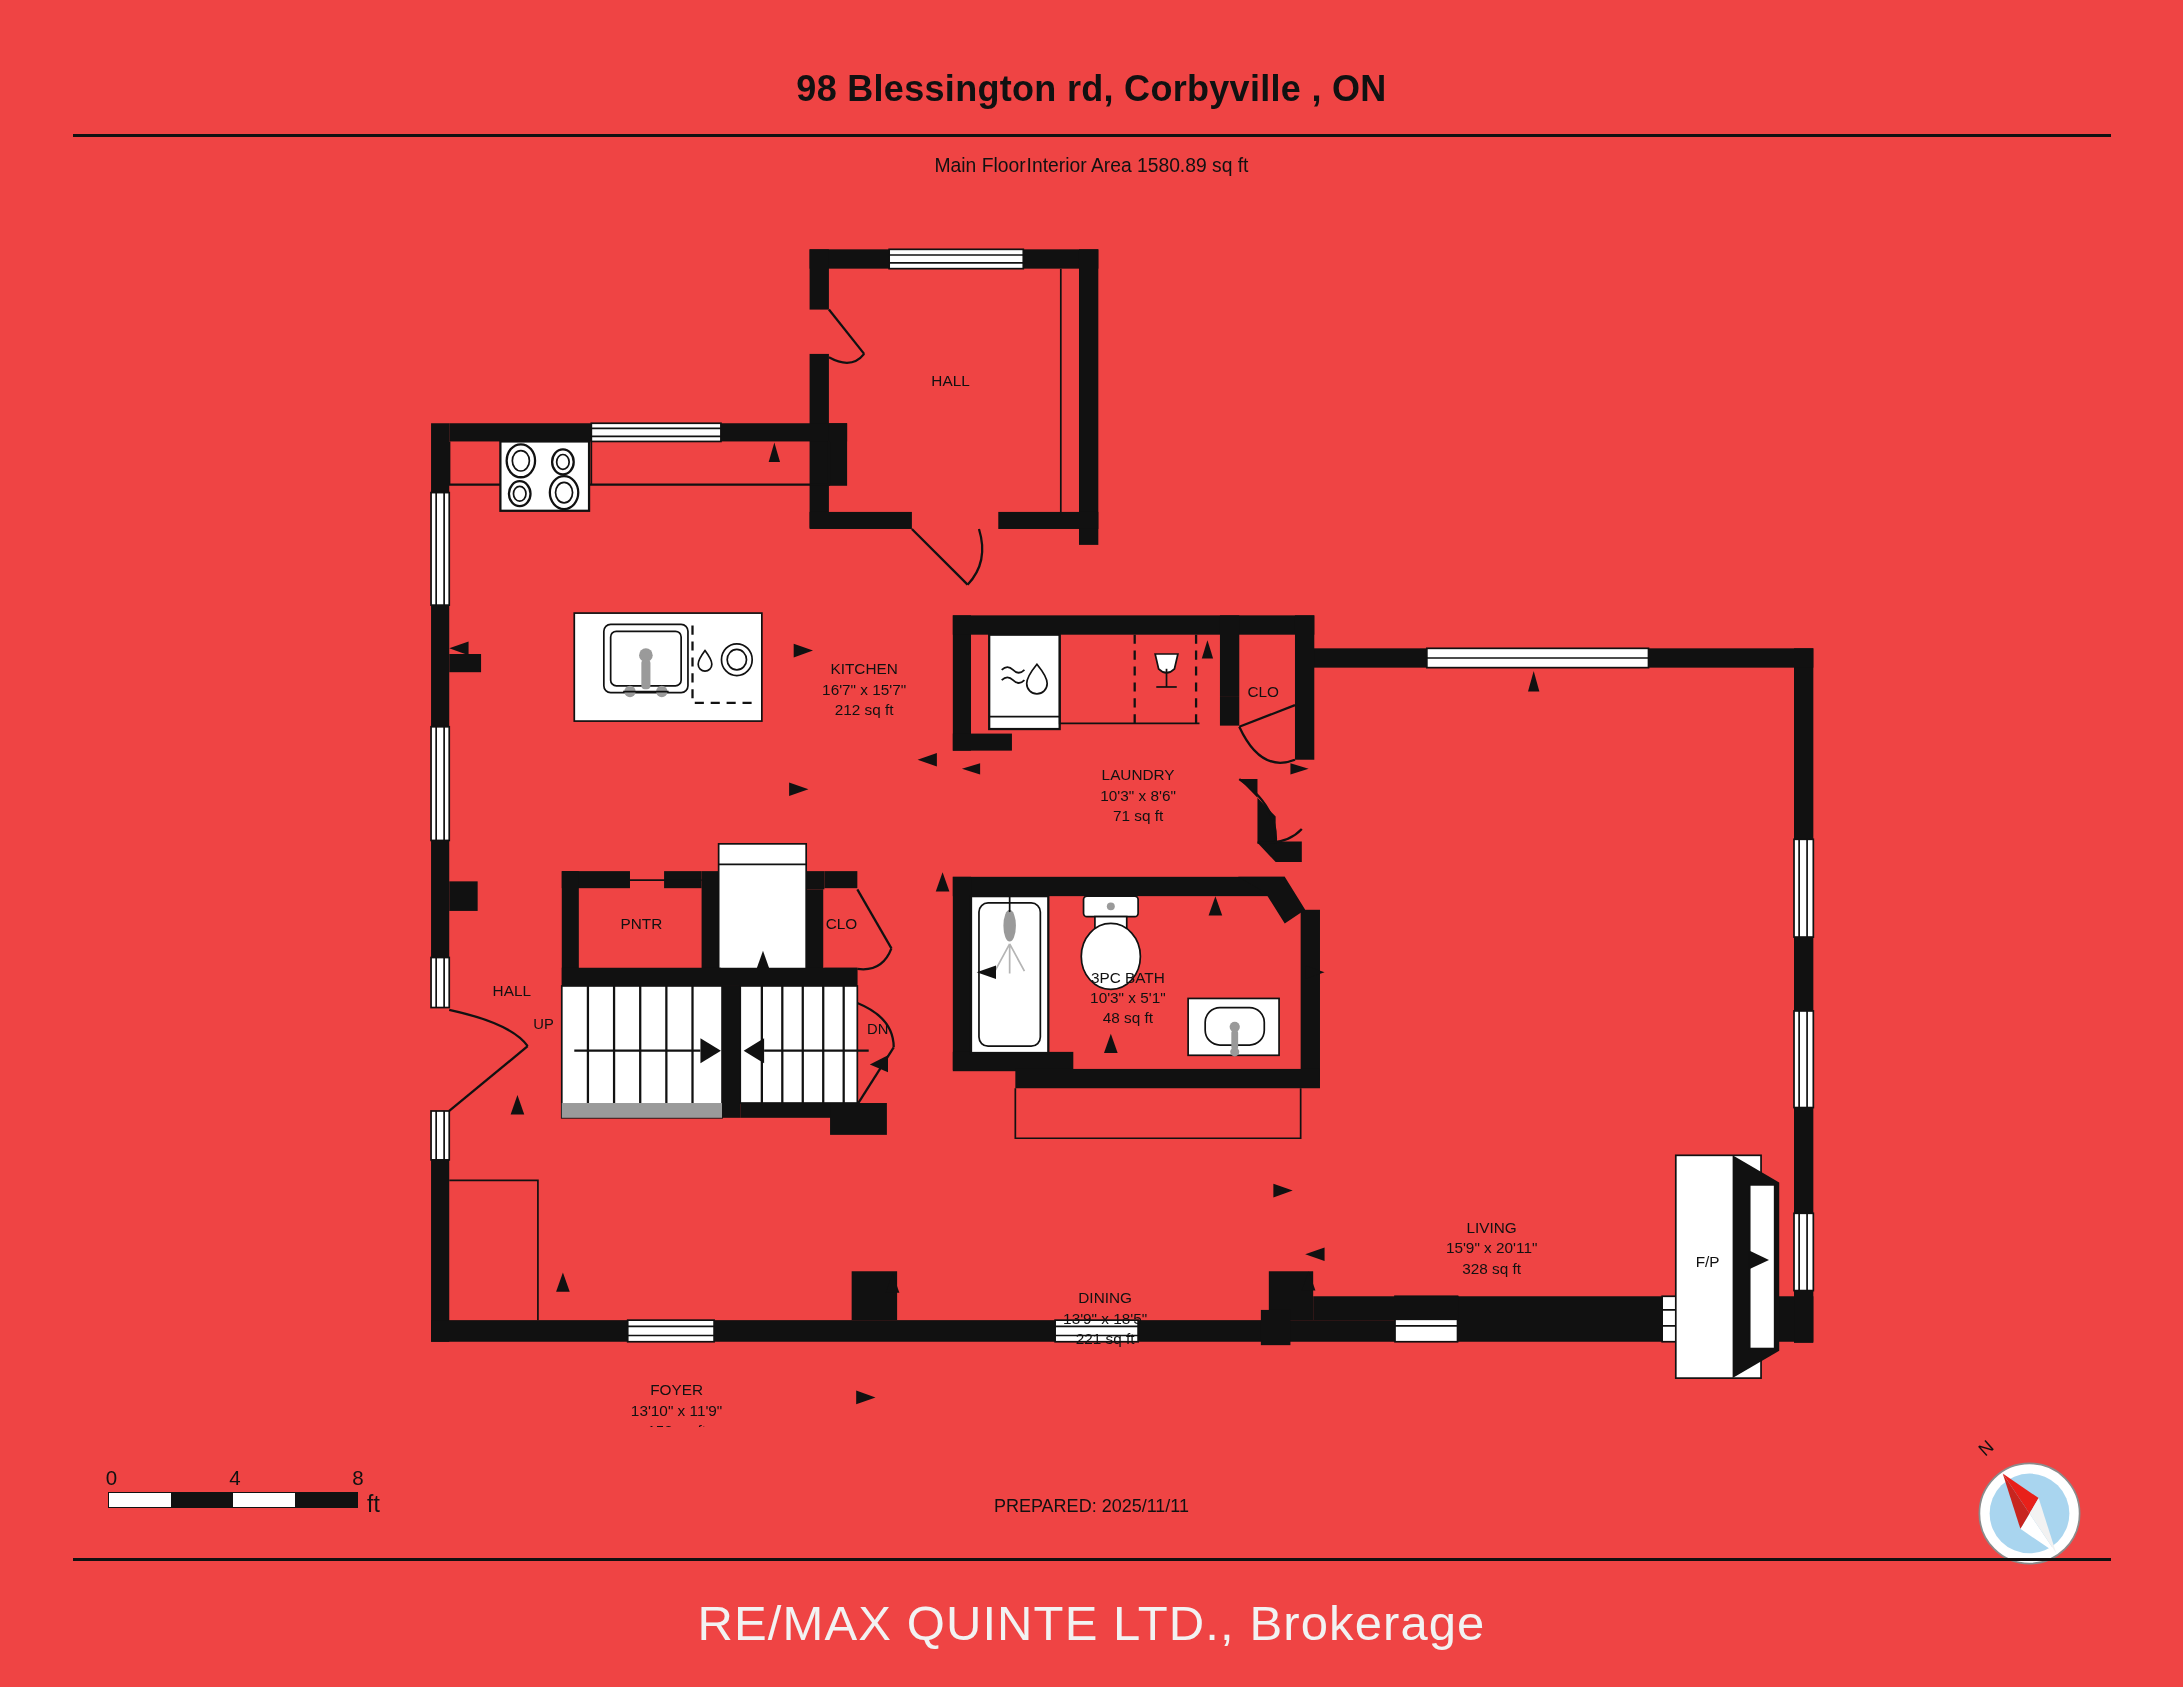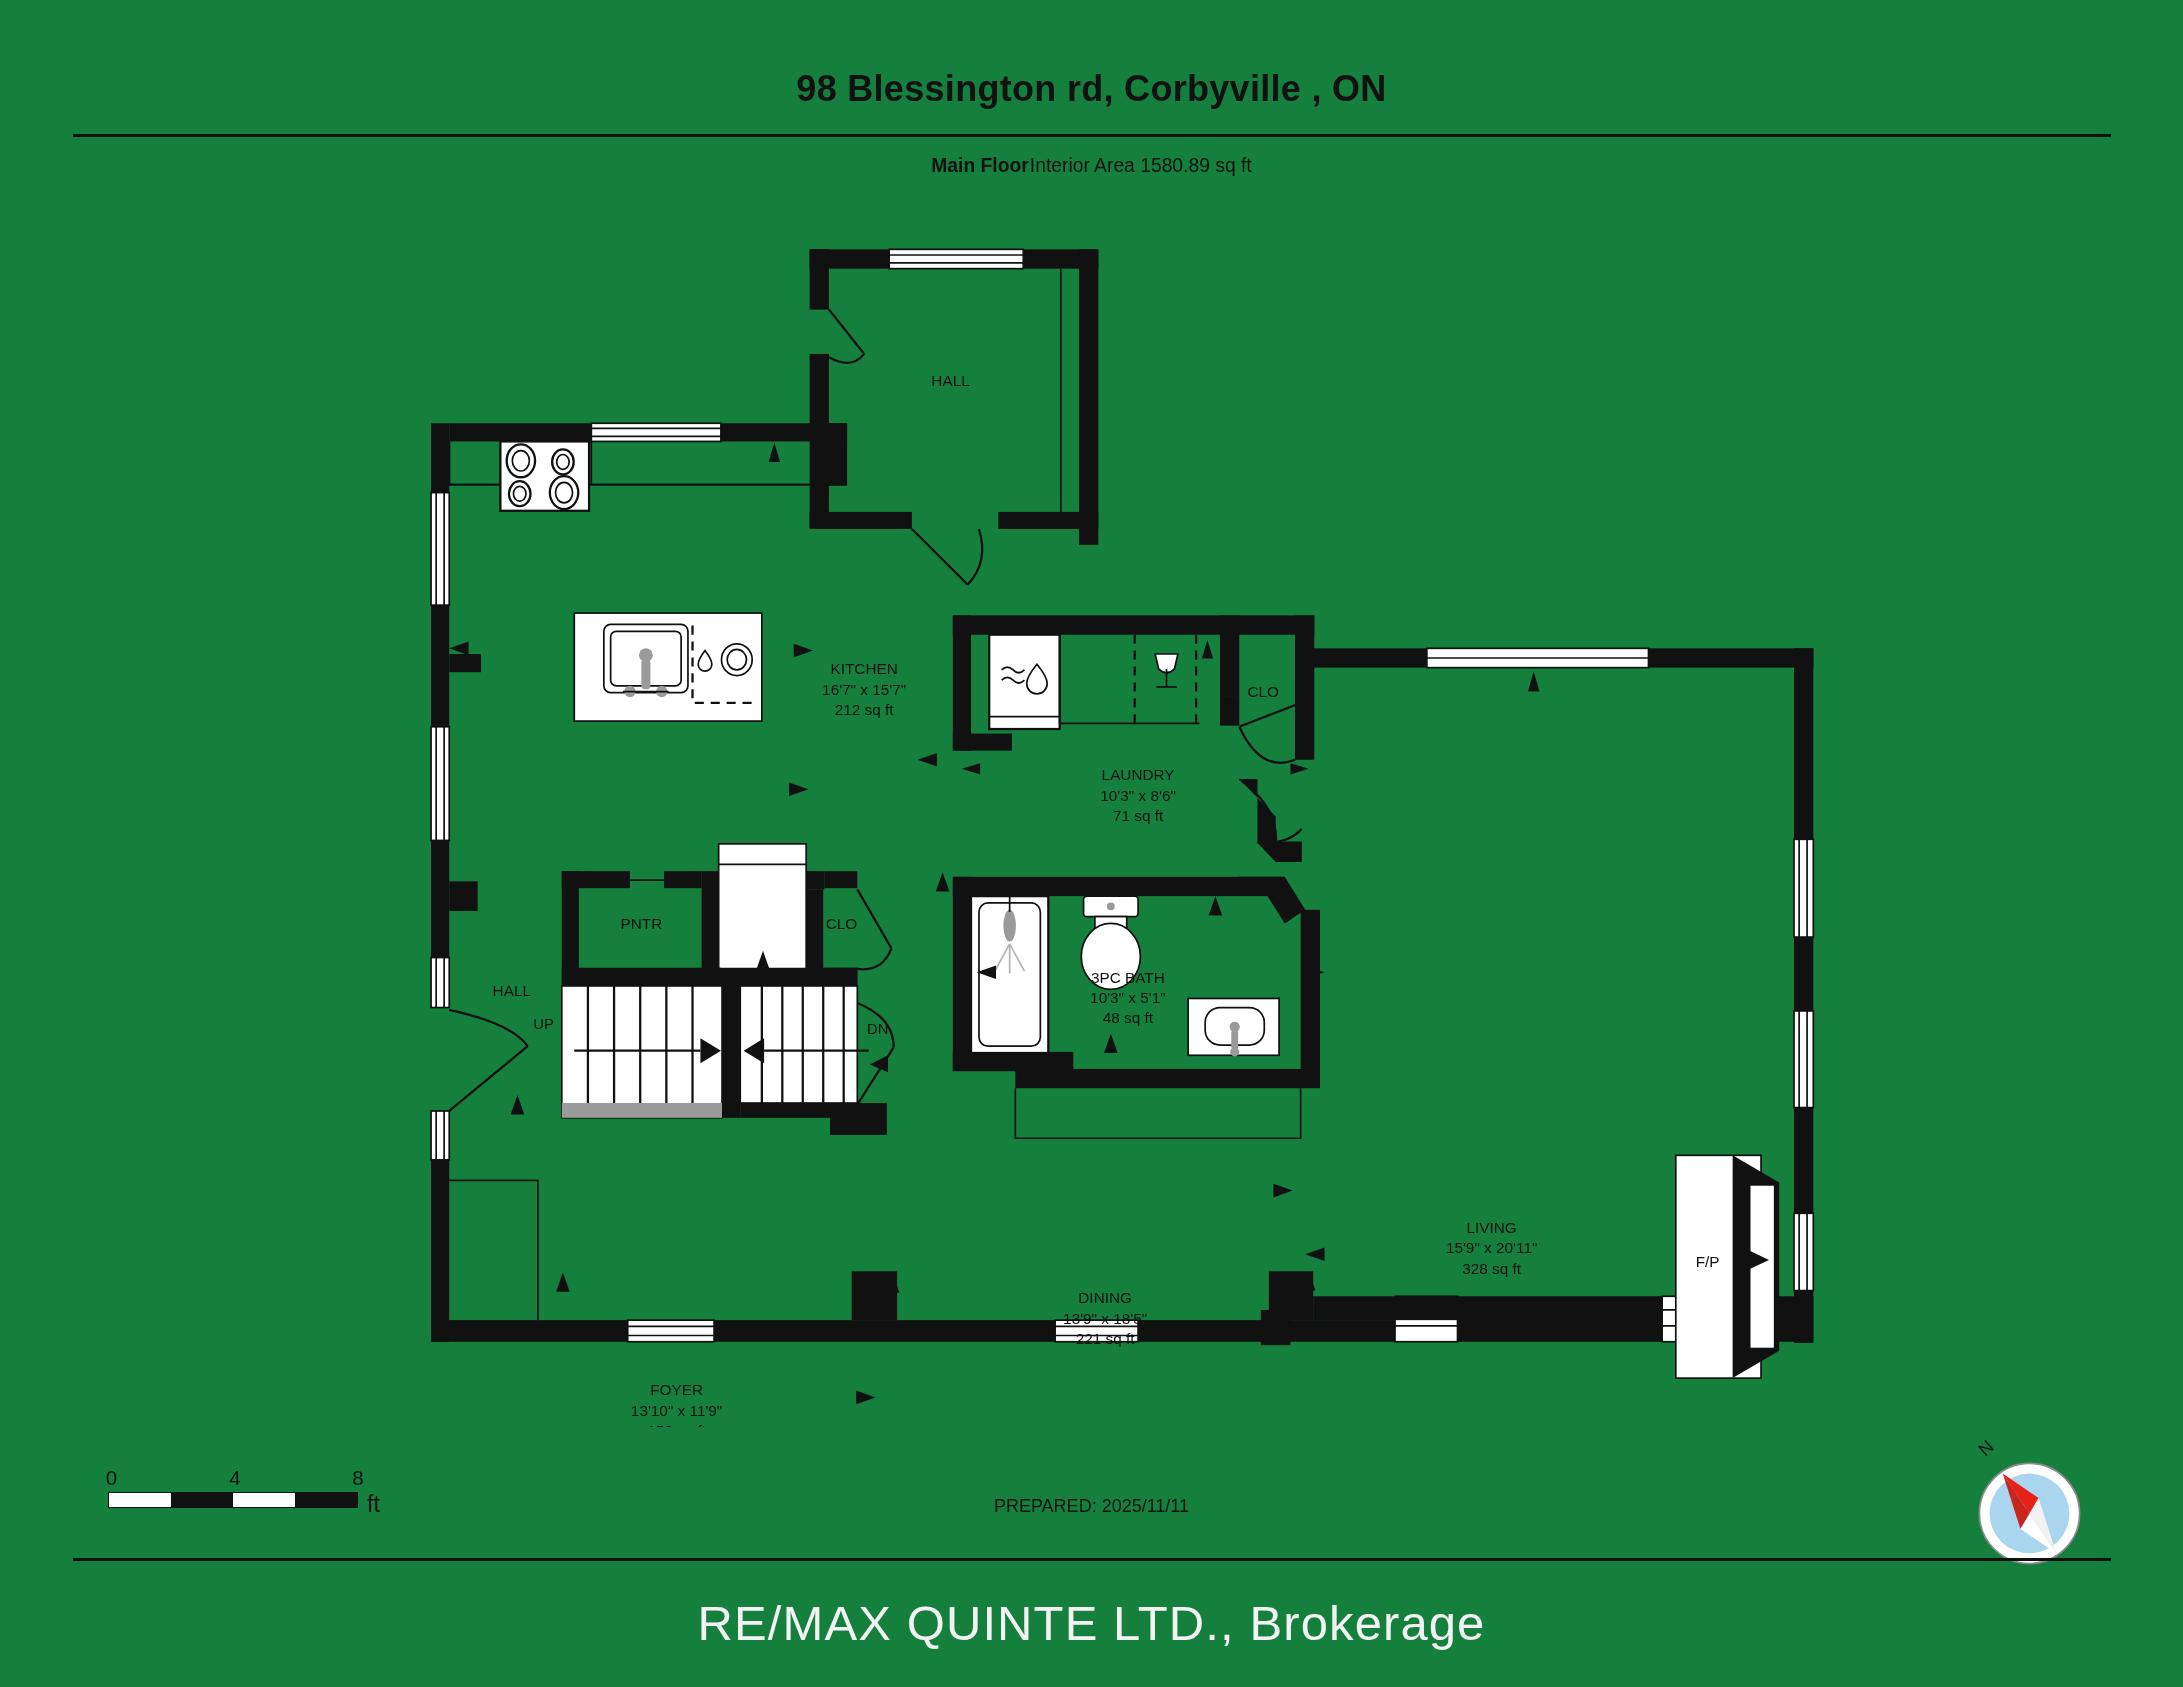--- a/index.html
+++ b/index.html
@@ -12,21 +12,21 @@
     width: 2183px;
     height: 1687px;
     font-family: "Liberation Sans", sans-serif;
     color: #111111;
     position: relative;
     overflow: hidden;
   }
   .page {
     position: absolute;
     inset: 0;
-    background: #15803d;
+    background: #ef4444;
   }
 
   
   .title {
     position: absolute;
     top: 68px;
     left: 0;
     width: 100%;
     text-align: center;
     font-size: 36px;
@@ -45,21 +45,21 @@
   .subtitle {
     position: absolute;
     top: 155px;
     left: 0;
     width: 100%;
     text-align: center;
     font-size: 19.3px;
     color: #111;
   }
   .subtitle .floor-name {
-    font-weight: bold;
+    font-weight: normal;
     margin-right: 1px;
   }
 
   
   .plan-wrap {
     position: absolute;
     top: 205px;
     left: 0;
     width: 2170px;
     height: 1222px;

